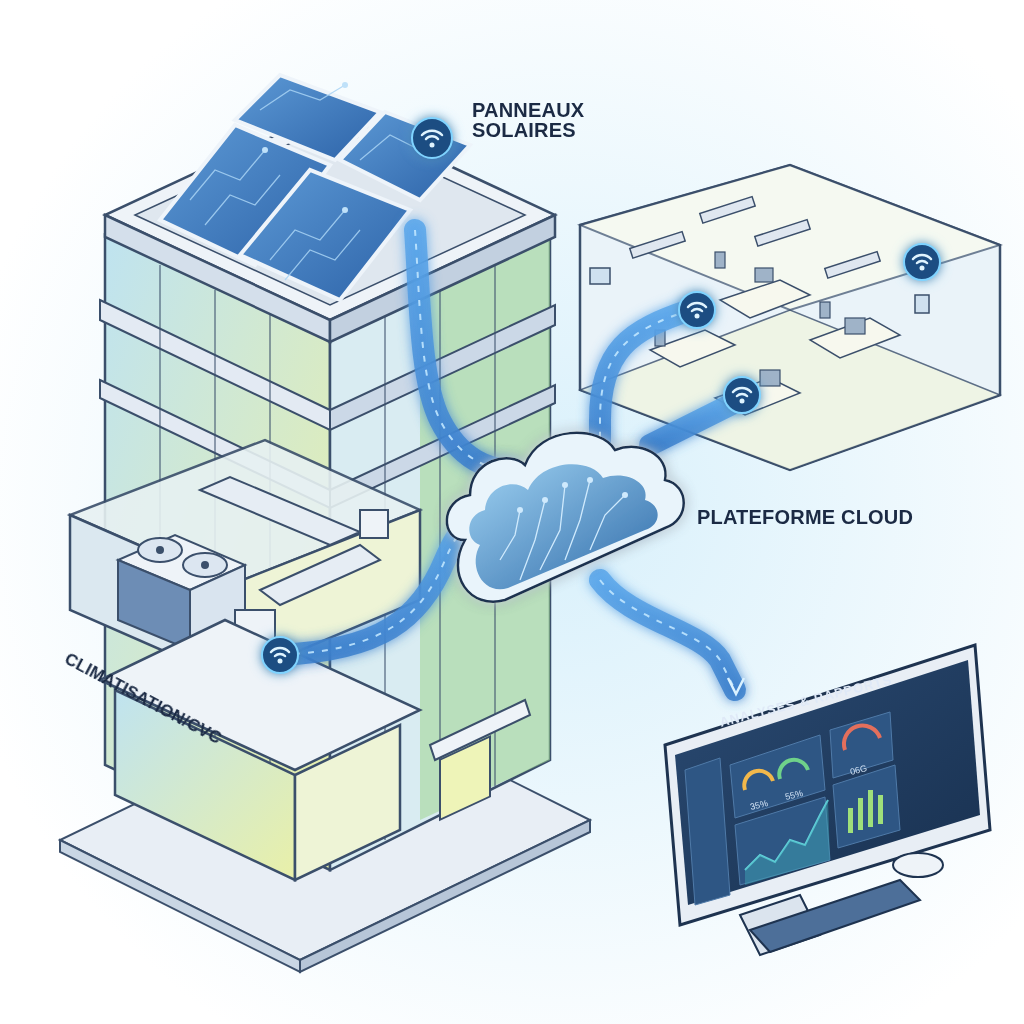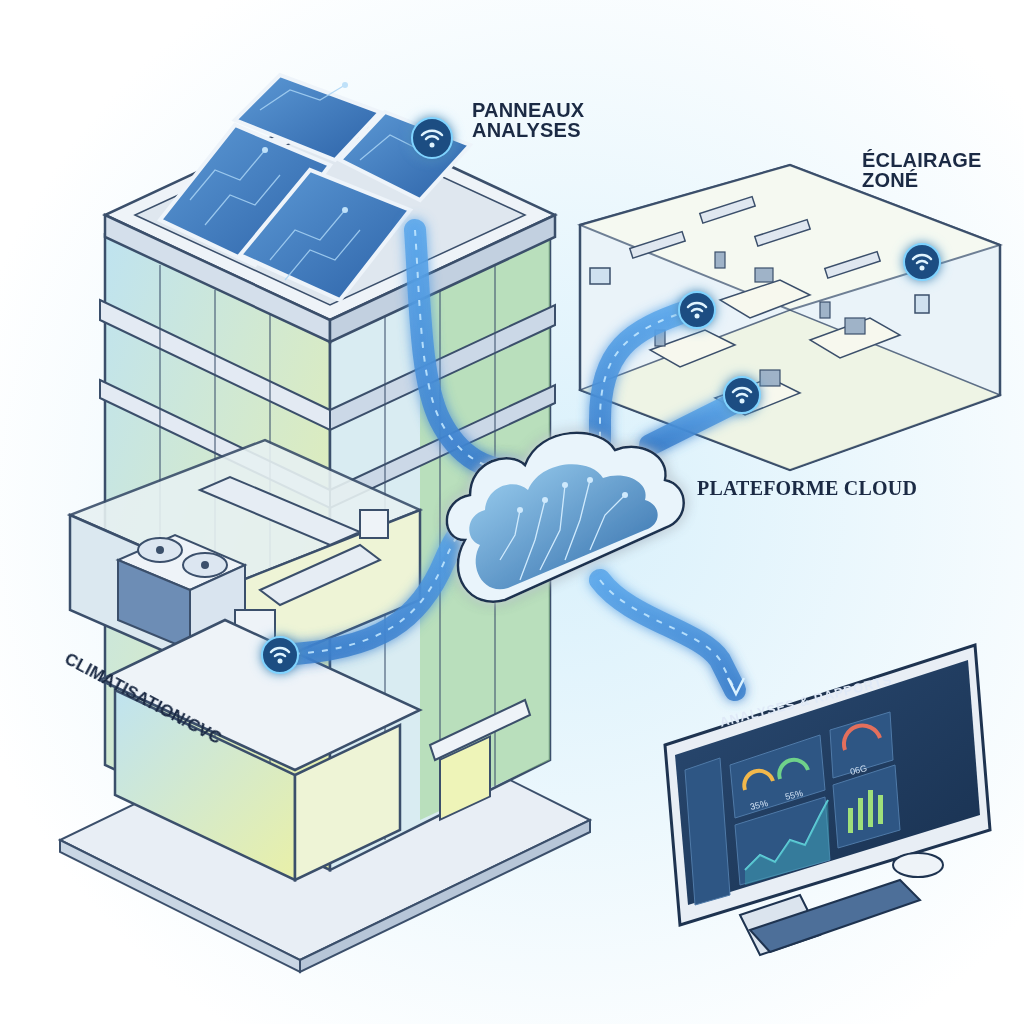--- a/index.html
+++ b/index.html
@@ -2,21 +2,21 @@
 <html><head>
 <meta charset="utf-8">
 <style>
   html, body { margin:0; padding:0; }
   body { width:1024px; height:1024px; overflow:hidden; background:#ffffff; position:relative; font-family:"Liberation Sans", sans-serif; }
   .stage { position:absolute; left:0; top:0; width:1024px; height:1024px; }
   svg.art { position:absolute; left:0; top:0; }
   .label { position:absolute; color:#1b2a44; font-weight:700; font-family:"Liberation Sans", sans-serif; line-height:1.02; letter-spacing:0.2px; }
   .lbl-solar { left:472px; top:100px; font-size:20px; }
   .lbl-light { left:862px; top:150px; font-size:20px; }
-  .lbl-cloud { left:697px; top:478px; font-size:20px;font-family:Liberation Serif, serif; }
+  .lbl-cloud { left:697px; top:507px; font-size:20px; }
   .lbl-hvac { left:70px; top:650px; font-size:17px; transform-origin:0 0; transform:rotate(28deg); white-space:nowrap; }
   .screen-title { position:absolute; left:718px; top:715px; font-size:13px; font-weight:700; color:#dfe9f7; transform-origin:0 0; transform:rotate(-14deg); letter-spacing:1px; white-space:nowrap; }
   .gauge-val { position:absolute; font-size:9px; color:#cfe0f3; transform:rotate(-14deg); }
 </style>
 </head>
 <body>
 
 <div class="stage">
 <svg class="art" width="1024" height="1024" viewBox="0 0 1024 1024">
   <defs>
@@ -257,27 +257,23 @@
     <g transform="translate(280,655)" filter="url(#glow)">
       <circle r="18" fill="#1f4e82" stroke="#7fd3ff" stroke-width="2"></circle>
       <path d="M-9,-3 A12,12 0 0 1 9,-3 M-5,1 A7,7 0 0 1 5,1" fill="none" stroke="#dff4ff" stroke-width="2.5" stroke-linecap="round"></path>
       <circle cy="6" r="2.5" fill="#dff4ff"></circle>
     </g>
   </g>
 </svg>
 
 <div class="label lbl-solar">
   <div>PANNEAUX</div>
-  <div>ANALYSES</div>
+  <div>SOLAIRES</div>
 </div>
 
-<div class="label lbl-light">
-  <div>ÉCLAIRAGE</div>
-  <div>ZONÉ</div>
-</div>
 
 <div class="label lbl-cloud">
   <div>PLATEFORME CLOUD</div>
 </div>
 
 <div class="label lbl-hvac">CLIMATISATION/CVC</div>
 
 <div class="screen-title">ANALYSES &amp; RAPPORTS</div>
 <div class="gauge-val" style="left:750px;top:800px;">35%</div>
 <div class="gauge-val" style="left:785px;top:790px;">55%</div>

